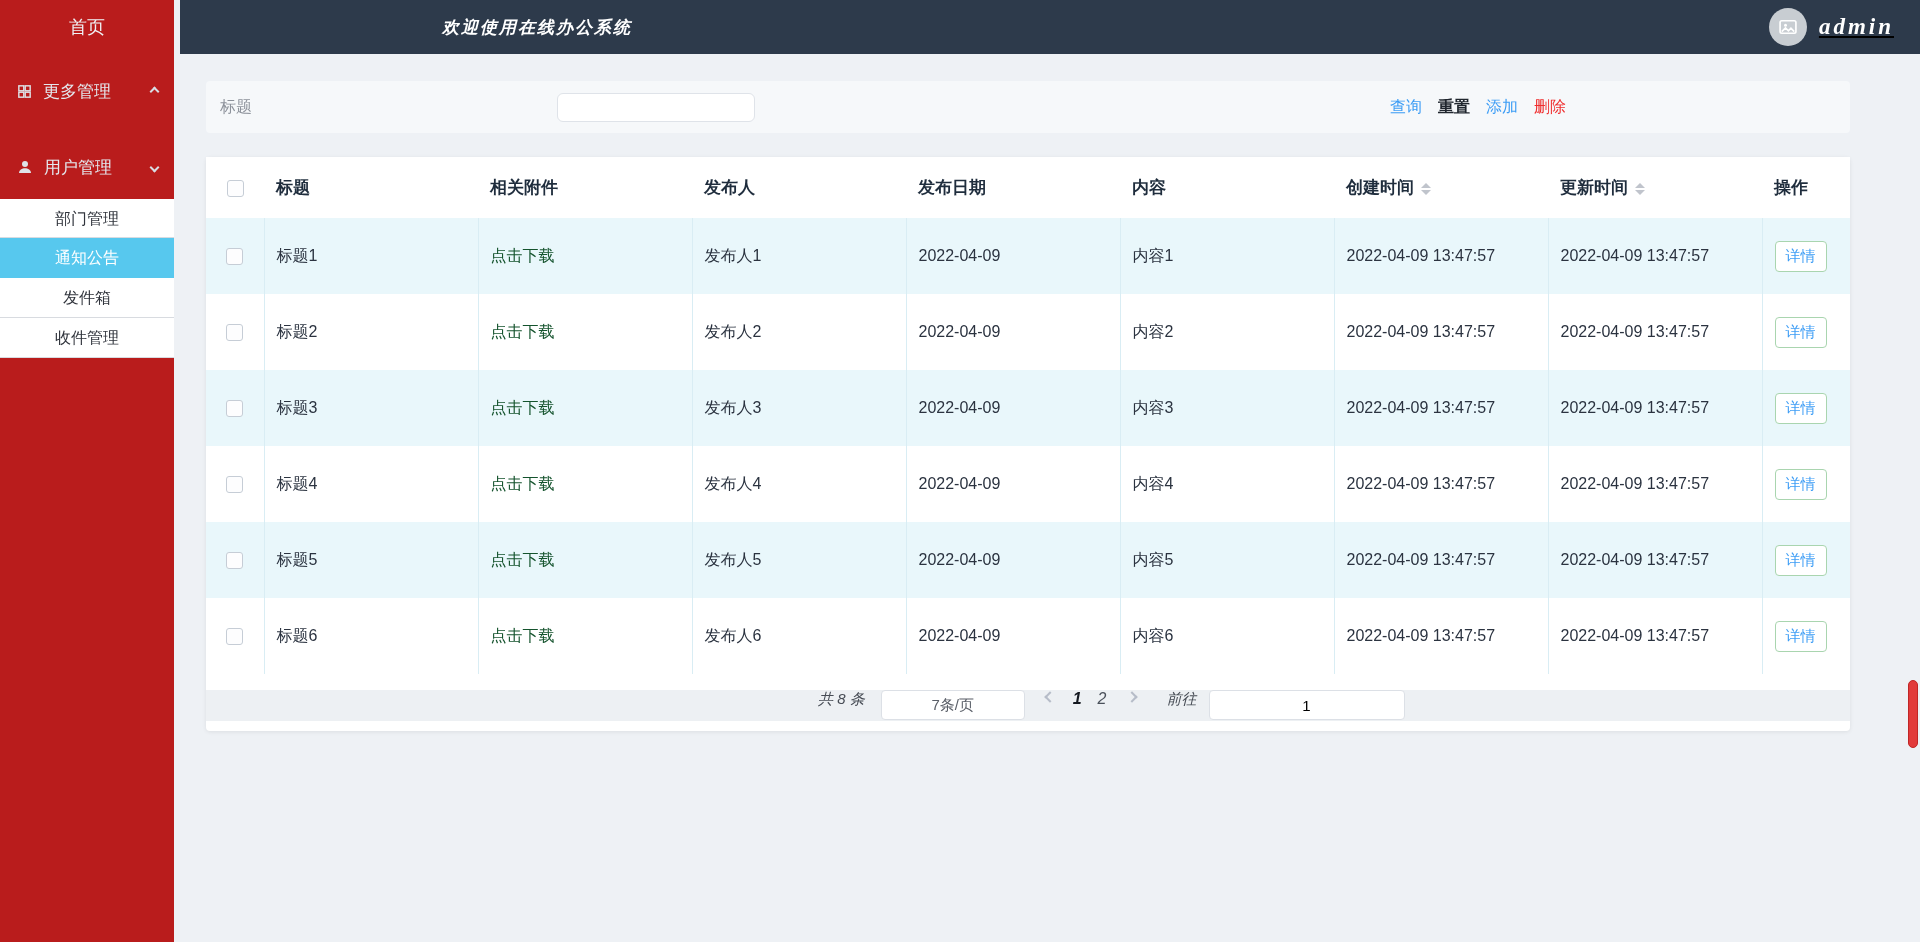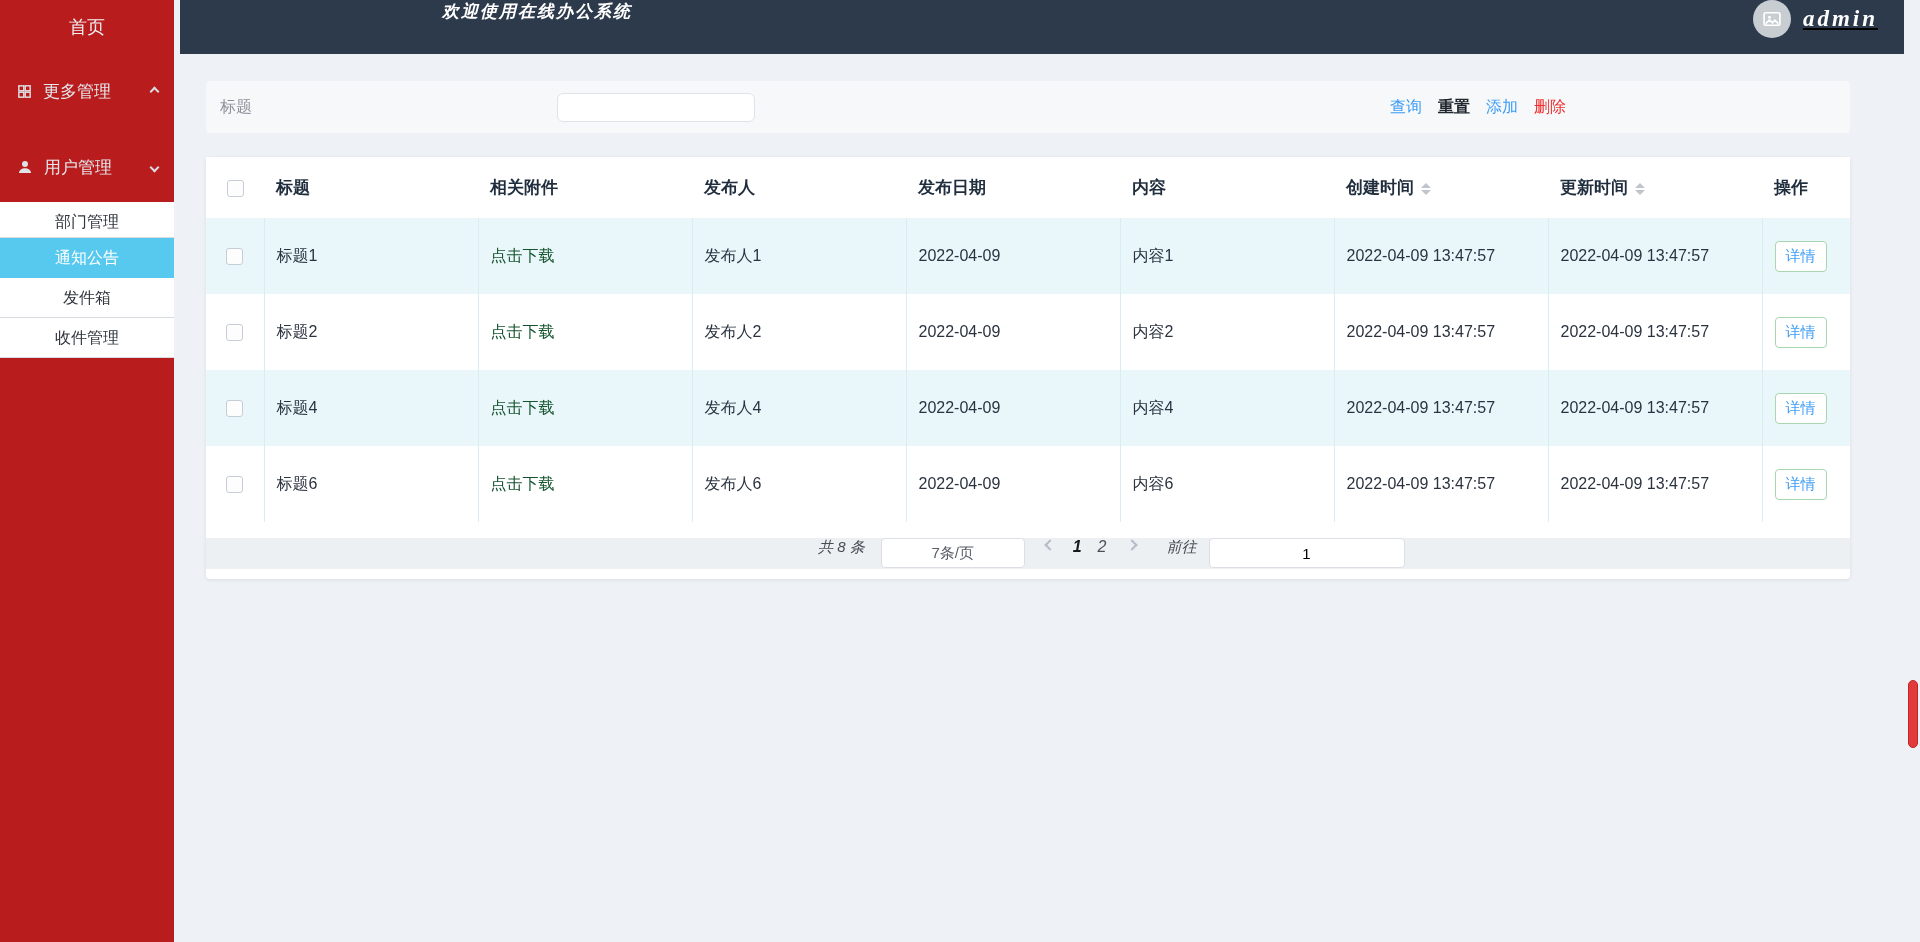--- a/index.html
+++ b/index.html
@@ -10,25 +10,25 @@
   .sidebar{position:fixed;left:0;top:0;width:174px;height:942px;background:#b91c1c;z-index:10;}
   .sidebar-home{height:54px;line-height:54px;text-align:center;color:#f0f2f5;font-size:18px;cursor:pointer;}
   .menu-item{display:flex;align-items:center;height:50px;padding:0 16px;color:#e4e8ee;font-size:17px;cursor:pointer;}
   .menu-item .mi-icon{margin-right:10px;display:inline-flex;align-items:center;}
   .menu-item .chev-box{margin-left:auto;color:#d8dde4;display:inline-flex;}
   .menu-item.users{margin-top:26px;}
   .menu-item.more{margin-top:12px;}
   .submenu{background:#fff;margin-top:6px;}
   .sub-item{height:40px;line-height:40px;text-align:center;color:#30343c;font-size:16px;
     border-bottom:1px solid #d8dbe0;cursor:pointer;background:#fff;}
-  .sub-item:first-child{border-top:4px solid #b91c1c;}
+  .sub-item:first-child{border-top:1px solid #b91c1c;}
   .sub-item.active{background:#57c8ee;color:#fff;border-bottom-color:#57c8ee;}
 
   
-  .topbar{position:fixed;left:180px;top:0;right:16px;height:54px;background:#2d3a4b;display:flex;z-index:5;}
+  .topbar{position:fixed;left:180px;top:0;right:0;height:54px;background:#2d3a4b;display:flex;align-items:center;z-index:5;}
   .topbar-title{margin-left:262px;color:#fff;font-size:17px;font-style:italic;font-weight:bold;
     font-family:"Liberation Serif","DejaVu Serif",serif;letter-spacing:2px;}
   .topbar-user{position:absolute;right:26px;display:flex;align-items:center;gap:12px;text-decoration:underline;}
   .avatar{width:38px;height:38px;border-radius:50%;background:#c8cdd2;display:flex;align-items:center;justify-content:center;cursor:pointer;}
   .username{color:#fff;font-size:23px;font-style:italic;font-weight:bold;
     font-family:"Liberation Serif","DejaVu Serif",serif;letter-spacing:3px;}
 
   
   .main{margin-left:180px;padding-top:54px;}
 
@@ -202,25 +202,47 @@
           <td><a class="link">点击下载</a></td>
           <td>发布人2</td>
           <td>2022-04-09</td>
           <td>内容2</td>
           <td>2022-04-09 13:47:57</td>
           <td>2022-04-09 13:47:57</td>
           <td><button class="detail-btn">详情</button></td>
         </tr>
         <tr>
           <td class="checkbox-cell"><span class="checkbox"></span></td>
+          <td>标题3</td>
+          <td><a class="link">点击下载</a></td>
+          <td>发布人3</td>
+          <td>2022-04-09</td>
+          <td>内容3</td>
+          <td>2022-04-09 13:47:57</td>
+          <td>2022-04-09 13:47:57</td>
+          <td><button class="detail-btn">详情</button></td>
+        </tr>
+        <tr>
+          <td class="checkbox-cell"><span class="checkbox"></span></td>
           <td>标题4</td>
           <td><a class="link">点击下载</a></td>
           <td>发布人4</td>
           <td>2022-04-09</td>
           <td>内容4</td>
+          <td>2022-04-09 13:47:57</td>
+          <td>2022-04-09 13:47:57</td>
+          <td><button class="detail-btn">详情</button></td>
+        </tr>
+        <tr>
+          <td class="checkbox-cell"><span class="checkbox"></span></td>
+          <td>标题5</td>
+          <td><a class="link">点击下载</a></td>
+          <td>发布人5</td>
+          <td>2022-04-09</td>
+          <td>内容5</td>
           <td>2022-04-09 13:47:57</td>
           <td>2022-04-09 13:47:57</td>
           <td><button class="detail-btn">详情</button></td>
         </tr>
         <tr>
           <td class="checkbox-cell"><span class="checkbox"></span></td>
           <td>标题6</td>
           <td><a class="link">点击下载</a></td>
           <td>发布人6</td>
           <td>2022-04-09</td>

